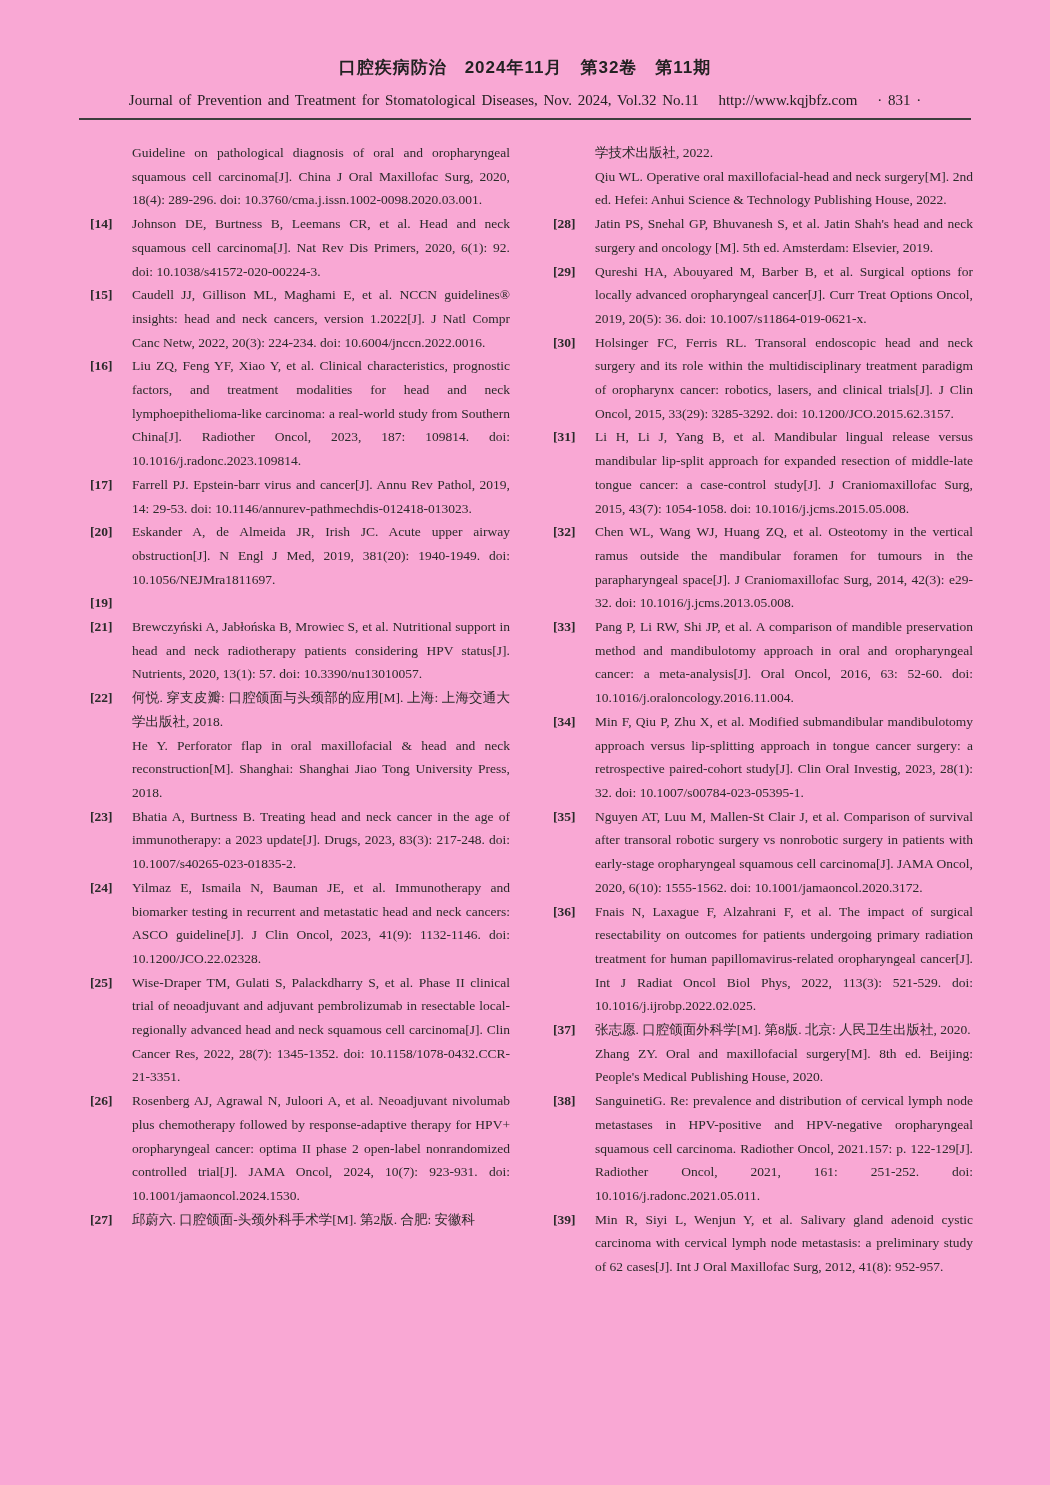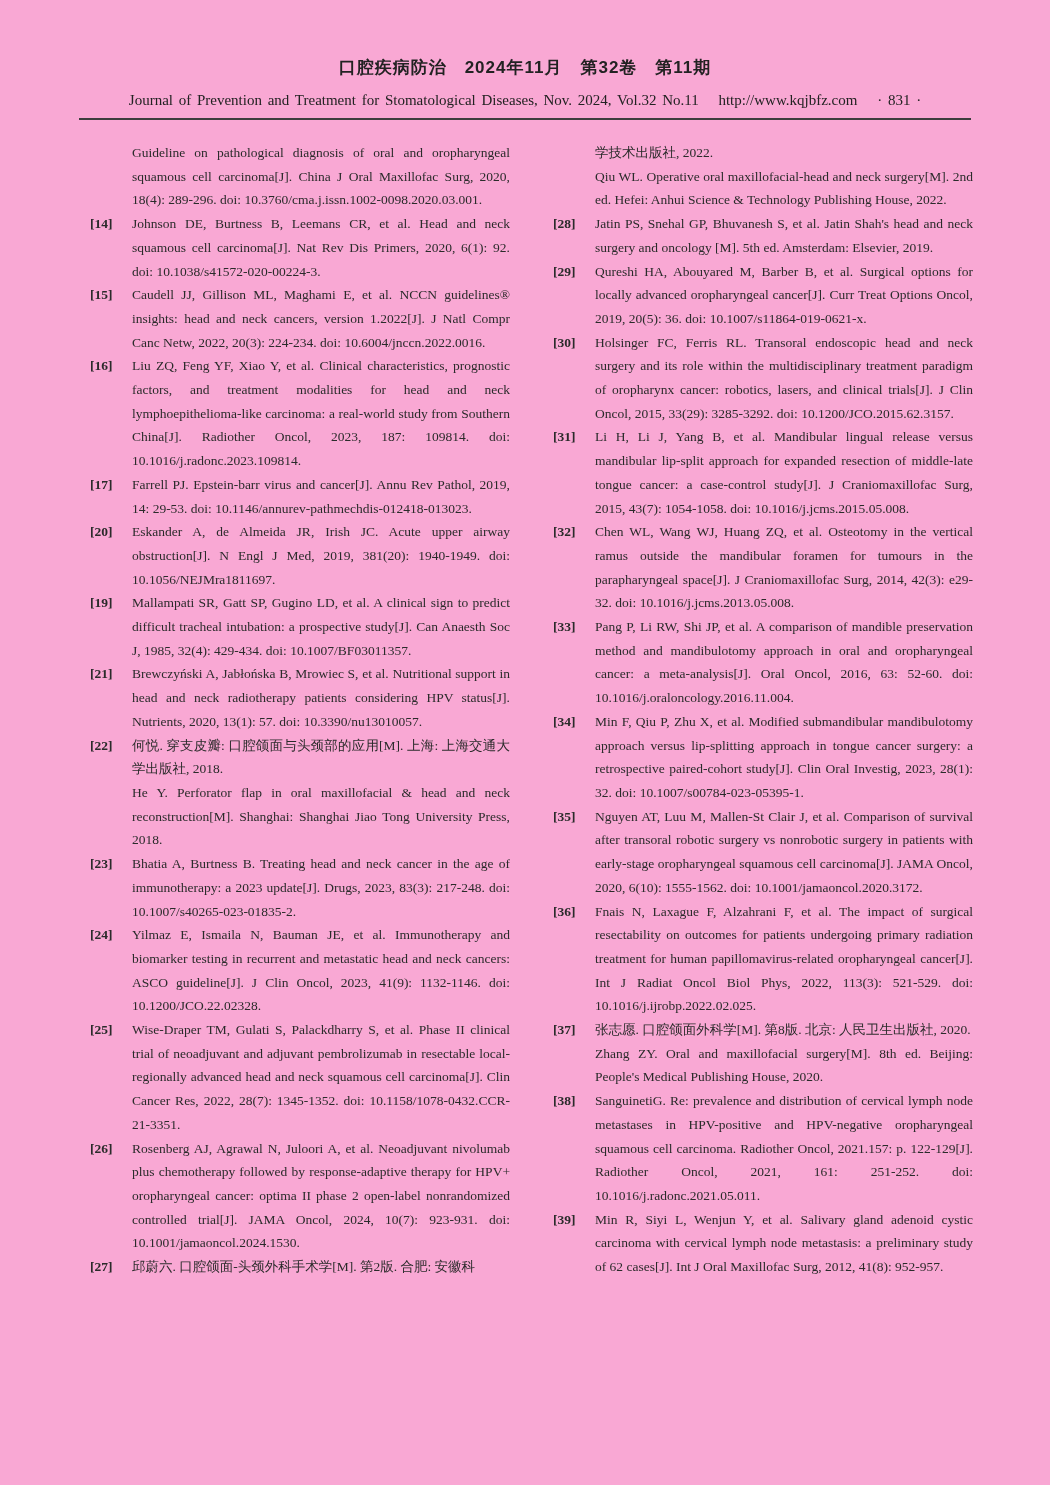--- a/index.html
+++ b/index.html
@@ -115,21 +115,20 @@
         <div class="ref-item">
           <span class="ref-num">[17]</span>
           <div class="ref-text">Farrell PJ. Epstein-barr virus and cancer[J]. Annu Rev Pathol, 2019, 14: 29-53. doi: 10.1146/annurev-pathmechdis-012418-013023.</div>
         </div>
         <div class="ref-item">
           <span class="ref-num">[20]</span>
           <div class="ref-text">Eskander A, de Almeida JR, Irish JC. Acute upper airway obstruction[J]. N Engl J Med, 2019, 381(20): 1940-1949. doi: 10.1056/NEJMra1811697.</div>
         </div>
         <div class="ref-item">
           <span class="ref-num">[19]</span>
-          <div class="ref-text">Mallampati SR, Gatt SP, Gugino LD, et al. A clinical sign to predict difficult tracheal intubation: a prospective study[J]. Can Anaesth Soc J, 1985, 32(4): 429-434. doi: 10.1007/BF03011357.</div>
         </div>
         <div class="ref-item">
           <span class="ref-num">[21]</span>
           <div class="ref-text">Brewczyński A, Jabłońska B, Mrowiec S, et al. Nutritional support in head and neck radiotherapy patients considering HPV status[J]. Nutrients, 2020, 13(1): 57. doi: 10.3390/nu13010057.</div>
         </div>
         <div class="ref-item">
           <span class="ref-num">[22]</span>
           <div class="ref-text">何悦. 穿支皮瓣: 口腔颌面与头颈部的应用[M]. 上海: 上海交通大学出版社, 2018.</div>
         </div>
         <div class="ref-item">

